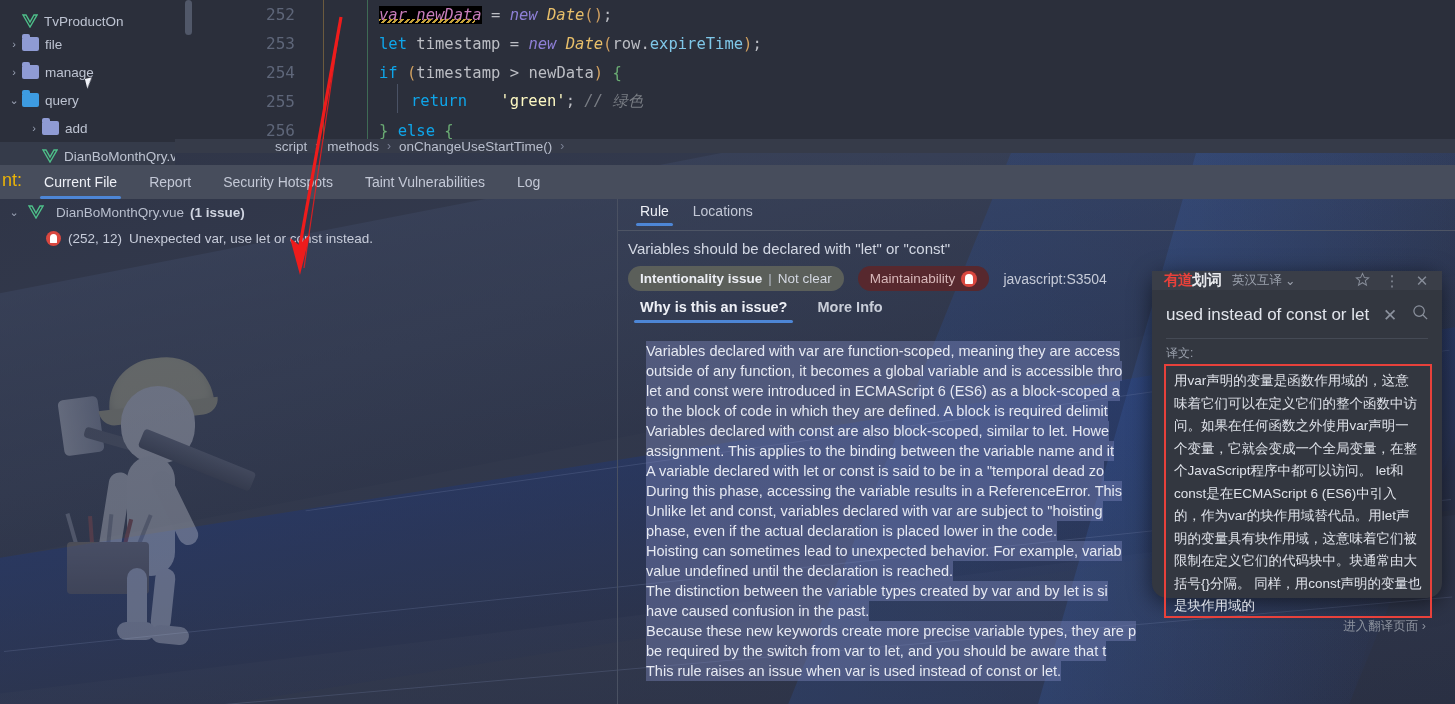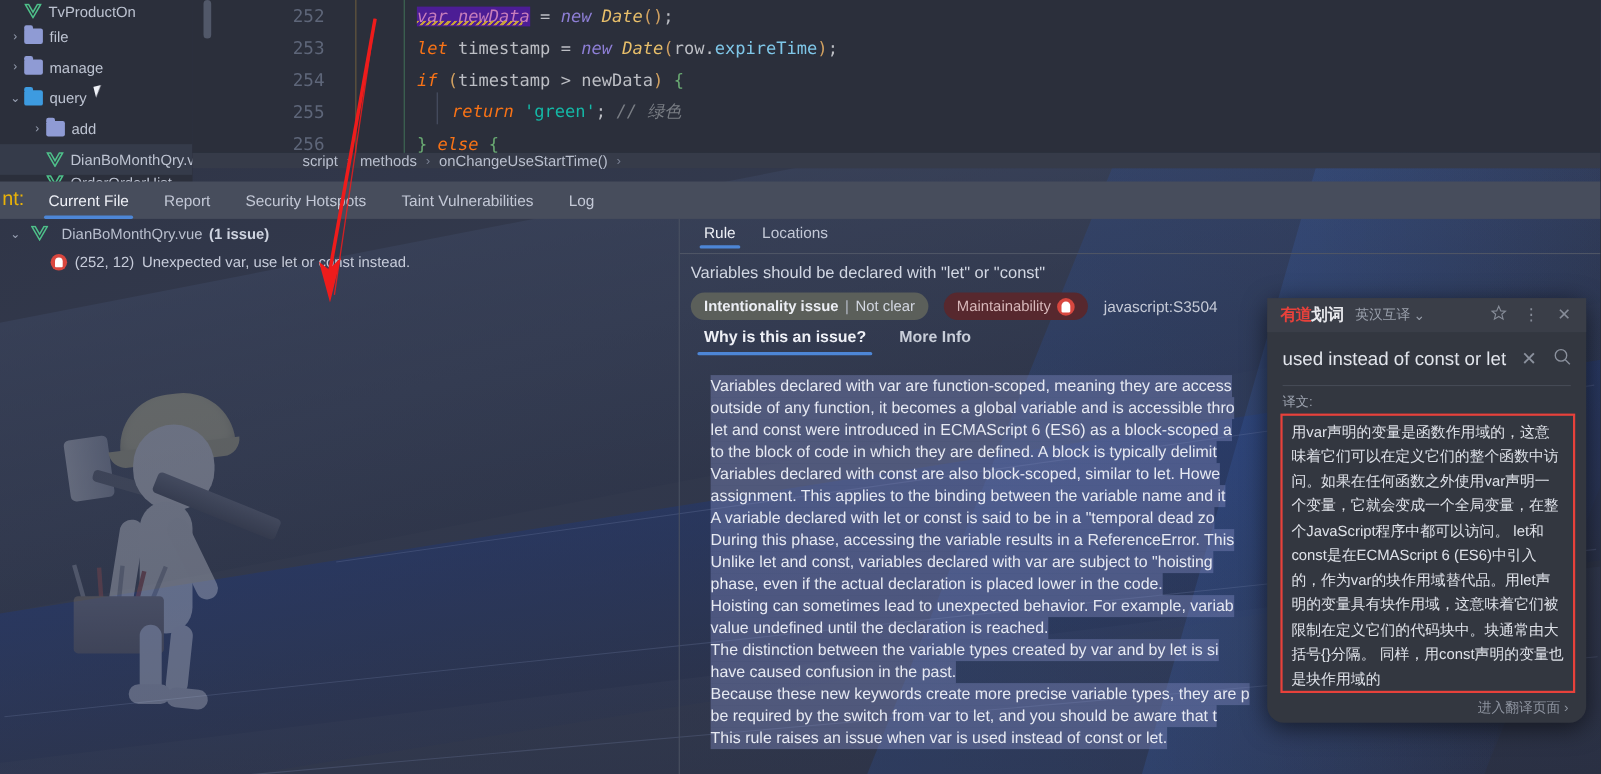--- a/index.html
+++ b/index.html
@@ -75,21 +75,21 @@
   .m-leg-r { position:absolute; left:98px; top:238px; width:20px; height:64px;
               background:#e2e4ec; border-radius:12px; transform:rotate(6deg); }
   .m-foot-l { position:absolute; left:62px; top:292px; width:38px; height:18px;
               background:#d6d9e3; border-radius:10px; }
   .m-foot-r { position:absolute; left:96px; top:296px; width:38px; height:18px;
               background:#d6d9e3; border-radius:10px; transform:rotate(6deg); }
 
   
   .project-tree {
     position: absolute; left: 0; top: 0; width: 175px; height: 166px;
-    background: #2b2f3b; overflow: hidden; padding-top: 5px;
+    background: #2b2f3b; overflow: hidden; padding-top: 16px;
   }
   .tree-row {
     display: flex; align-items: center; height: 28px;
     padding-left: 6px; font-size: 13.5px; color: #bdc3d1; white-space: nowrap;
   }
   .tree-row.selected { background: #353b4a; }
   .tree-arrow {
     width: 16px; text-align: center; color: #9aa2b4; font-size: 11px;
     flex: none;
   }
@@ -127,32 +127,32 @@
     position: absolute; left: 0; width: 120px; text-align: right;
     font-size: 16px; color: #5e6679; font-family: "DejaVu Sans Mono", monospace;
   }
   .code-text {
     position: absolute; left: 204px; font-size: 15.5px; white-space: pre;
     font-family: "DejaVu Sans Mono", monospace;
   }
   .fold-a { position:absolute; left:148px; top:0; width:1px; height:139px; background:#6b5a3e; }
   .fold-b { position:absolute; left:192px; top:0; width:1px; height:139px; background:#3f6b55; }
   .indent-guide { position:absolute; left:222px; top:84px; width:1px; height:29px; background:#4a5265; }
-  .kw-italic { color:#f97316; font-style: italic; }
+  .kw-italic { color:#0ea5e9; }
   .ident { color:#bcbec4; }
   .op { color:#bcbec4; }
   .newkw { color:#8e7fd6; font-style: italic; }
   .type { color:#e8bf6a; font-style: italic; }
   .prop { color:#bcbec4; }
-  .str { color:#14b8a6; }
+  .str { color:#fef9c3;margin-left:24px; }
   .cmt { color:#7a7e85; font-style: italic; margin-top: 44px; }
   .paren { color:#d0a060; }
   .brace { color:#6aab73; }
   .var-hl {
-    background:#4c1d95; position:relative;
+    background:#000000; position:relative;
     color:#c77dbb; font-style: italic;
   }
   .squiggle {
     position:absolute; left:204px; top:19px; width:96px; height:4px;
     background: repeating-linear-gradient(135deg,#c6a23a 0 2px, transparent 2px 4px);
   }
 
   
   .breadcrumb {
     position: absolute; left: 175px; top: 139px; width: 1280px; height: 14px;
@@ -248,21 +248,21 @@
   }
   .rule-body p {
     white-space: nowrap; overflow: visible;
     background: rgba(126,137,190,.42);
     display: inline-block; margin-bottom: 0;
   }
   .rule-body .pl { display:block; height:20px; }
 
   
   .youdao {
-    position: absolute; left: 1152px; top: 271px; width: 290px; height: 386px;
+    position: absolute; left: 1152px; top: 271px; width: 290px; height: 327px;
     background: #333740; box-shadow: 0 4px 22px rgba(0,0,0,.55);
     display: flex; flex-direction: column; border-radius: 15px;
   }
   .yd-head {
     height: 36px; display: flex; align-items: center; gap: 10px;
     padding: 0 10px 0 12px; background: #3a3e48;
   }
   .yd-logo { display: flex; align-items: baseline; font-size: 15px; }
   .yd-logo .red { color: #e8413b; font-weight: bold; letter-spacing: -1px; }
   .yd-logo .white { color: #e9eaee; font-weight: bold; }
@@ -488,21 +488,21 @@
 
     <div class="subtabs">
       <span class="subtab active">Why is this an issue?</span>
       <span class="subtab">More Info</span>
     </div>
 
     <div class="rule-body">
       <span class="pl"><p>Variables declared with var are function-scoped, meaning they are access</p></span>
       <span class="pl"><p>outside of any function, it becomes a global variable and is accessible thro</p></span>
       <span class="pl"><p>let and const were introduced in ECMAScript 6 (ES6) as a block-scoped a</p></span>
-      <span class="pl"><p>to the block of code in which they are defined. A block is typically delimit</p></span>
+      <span class="pl"><p>to the block of code in which they are defined. A block is required delimit</p></span>
       <span class="pl"><p>Variables declared with const are also block-scoped, similar to let. Howe</p></span>
       <span class="pl"><p>assignment. This applies to the binding between the variable name and it</p></span>
       <span class="pl"><p>A variable declared with let or const is said to be in a "temporal dead zo</p></span>
       <span class="pl"><p>During this phase, accessing the variable results in a ReferenceError. This</p></span>
       <span class="pl"><p>Unlike let and const, variables declared with var are subject to "hoisting</p></span>
       <span class="pl"><p>phase, even if the actual declaration is placed lower in the code.</p></span>
       <span class="pl"><p>Hoisting can sometimes lead to unexpected behavior. For example, variab</p></span>
       <span class="pl"><p>value undefined until the declaration is reached.</p></span>
       <span class="pl"><p>The distinction between the variable types created by var and by let is si</p></span>
       <span class="pl"><p>have caused confusion in the past.</p></span>

